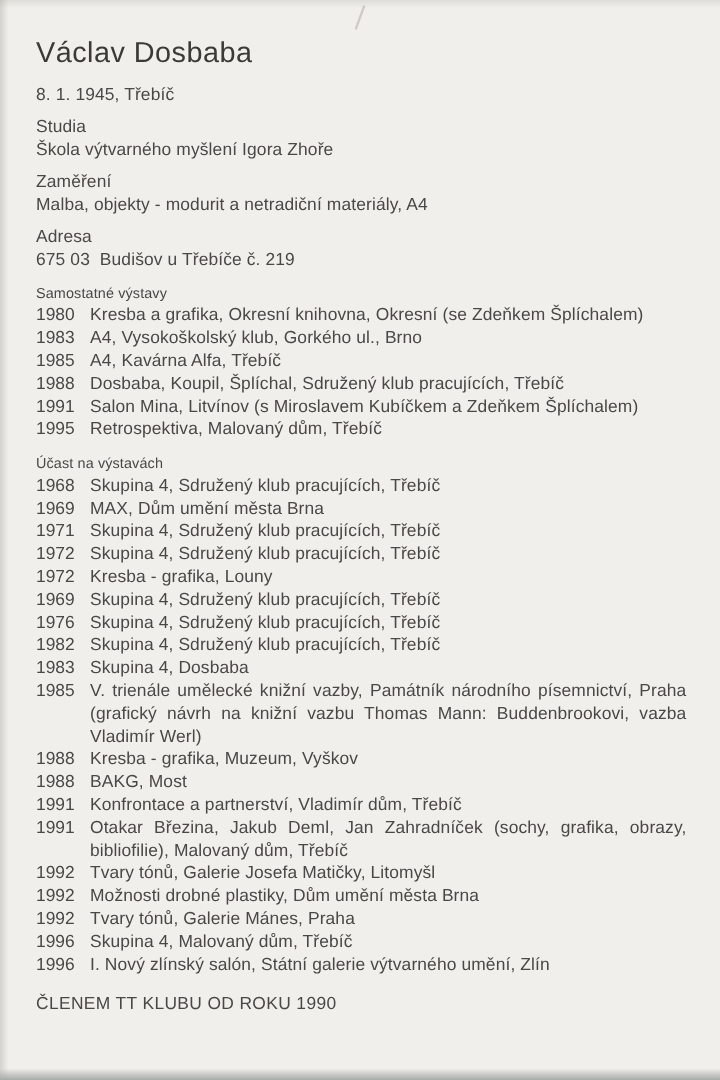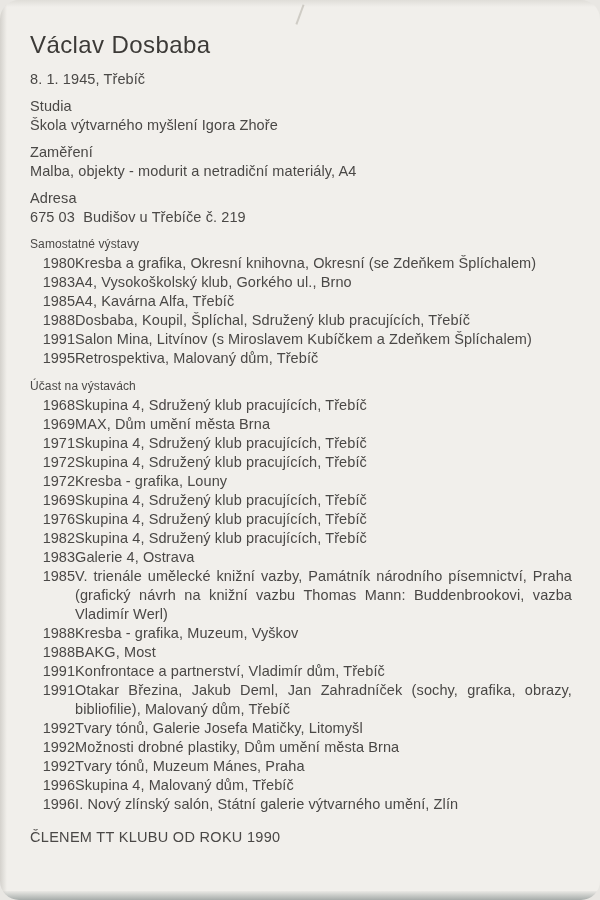--- a/index.html
+++ b/index.html
@@ -5,21 +5,20 @@
   html, body { margin: 0; padding: 0; background: #e9e7e3; }
   .page {
     position: relative;
     width: 600px;
     height: 900px;
     margin: 0 auto;
     background: #f1efeb;
     overflow: hidden;
     font-family: "Liberation Sans", "DejaVu Sans", sans-serif;
     color: #4a4846;
-    border-radius: 19px;
   }
   .content {
     position: absolute;
     left: 30px;
     top: 31px;
     right: 28px;
   }
   .doc-title {
     font-size: 24px;
     line-height: 28px;
@@ -40,21 +39,20 @@
     font-size: 12px;
     line-height: 19px;
     letter-spacing: 0.1px;
   }
   .entry { display: flex; }
   .entry-year {
     flex: none;
     width: 45px;
     font-size: 14.5px;
     line-height: 19px;
-    text-align: right;
   }
   .entry-text {
     flex: 1;
     font-size: 14.5px;
     line-height: 19px;
     letter-spacing: 0.1px;
     text-align: justify;
   }
   .footer-note {
     margin-top: 14px;
@@ -171,21 +169,21 @@
           <div class="entry">
             <div class="entry-year">1976</div>
             <div class="entry-text">Skupina 4, Sdružený klub pracujících, Třebíč</div>
           </div>
           <div class="entry">
             <div class="entry-year">1982</div>
             <div class="entry-text">Skupina 4, Sdružený klub pracujících, Třebíč</div>
           </div>
           <div class="entry">
             <div class="entry-year">1983</div>
-            <div class="entry-text">Galerie 4, Ostrava</div>
+            <div class="entry-text">Skupina 4, Dosbaba</div>
           </div>
           <div class="entry">
             <div class="entry-year">1985</div>
             <div class="entry-text">V. trienále umělecké knižní vazby, Památník národního písemnictví, Praha (grafický návrh na knižní vazbu Thomas Mann: Buddenbrookovi, vazba Vladimír Werl)</div>
           </div>
           <div class="entry">
             <div class="entry-year">1988</div>
             <div class="entry-text">Kresba - grafika, Muzeum, Vyškov</div>
           </div>
           <div class="entry">
@@ -203,21 +201,21 @@
           <div class="entry">
             <div class="entry-year">1992</div>
             <div class="entry-text">Tvary tónů, Galerie Josefa Matičky, Litomyšl</div>
           </div>
           <div class="entry">
             <div class="entry-year">1992</div>
             <div class="entry-text">Možnosti drobné plastiky, Dům umění města Brna</div>
           </div>
           <div class="entry">
             <div class="entry-year">1992</div>
-            <div class="entry-text">Tvary tónů, Muzeum Mánes, Praha</div>
+            <div class="entry-text">Tvary tónů, Galerie Mánes, Praha</div>
           </div>
           <div class="entry">
             <div class="entry-year">1996</div>
             <div class="entry-text">Skupina 4, Malovaný dům, Třebíč</div>
           </div>
           <div class="entry">
             <div class="entry-year">1996</div>
             <div class="entry-text">I. Nový zlínský salón, Státní galerie výtvarného umění, Zlín</div>
           </div>
         </div>

